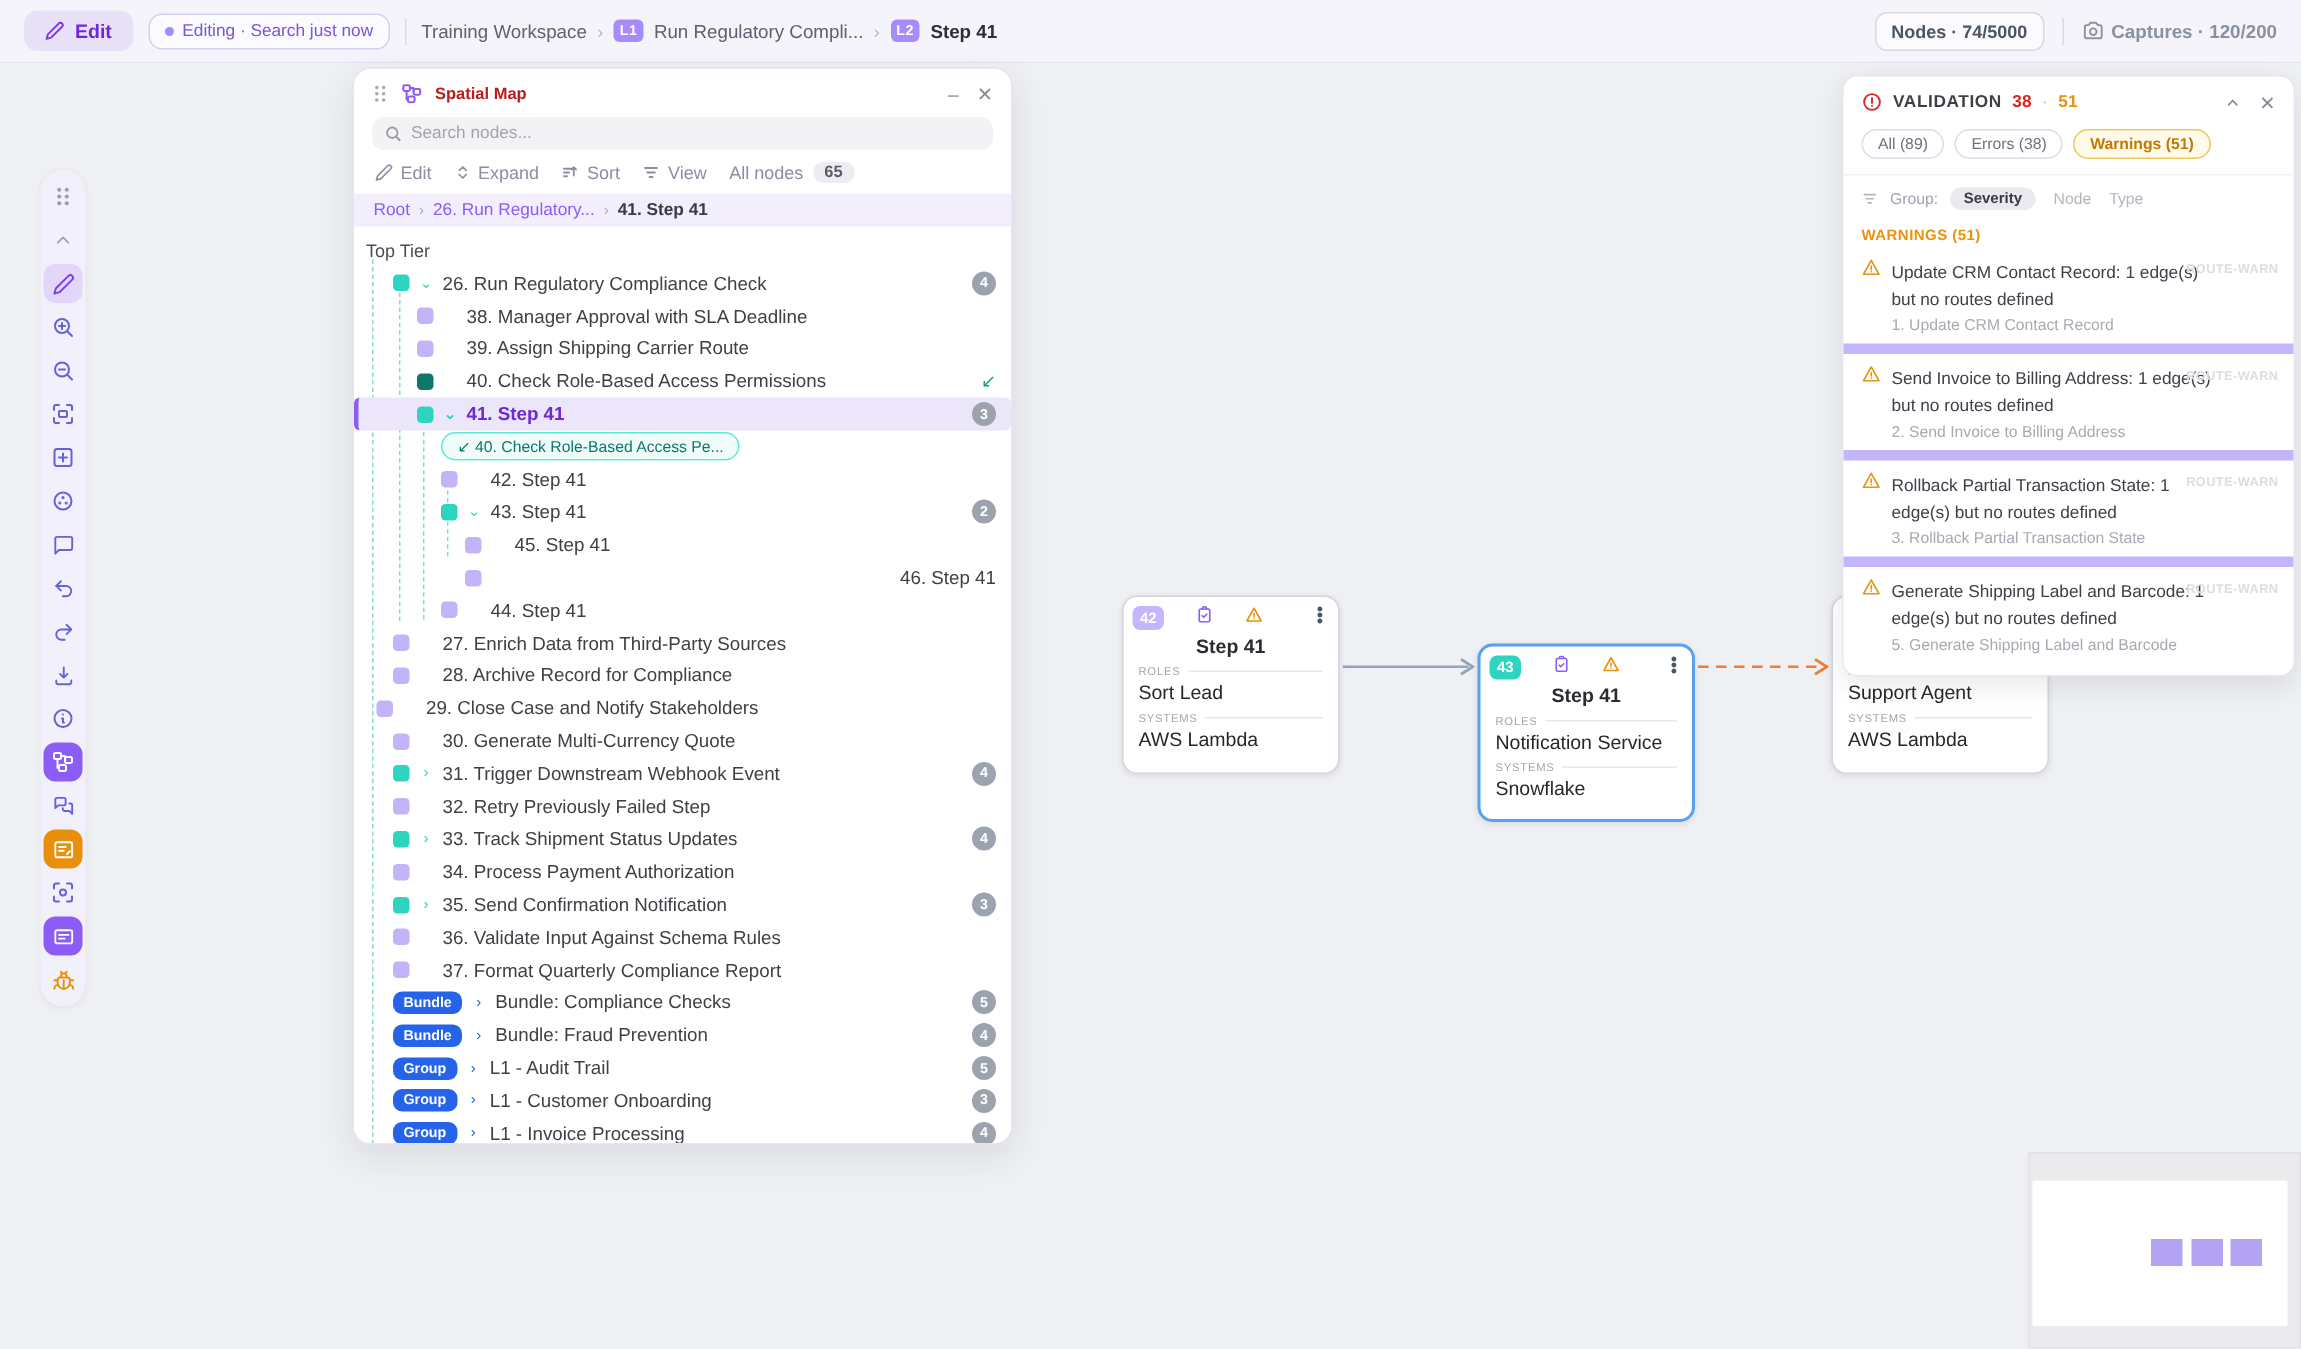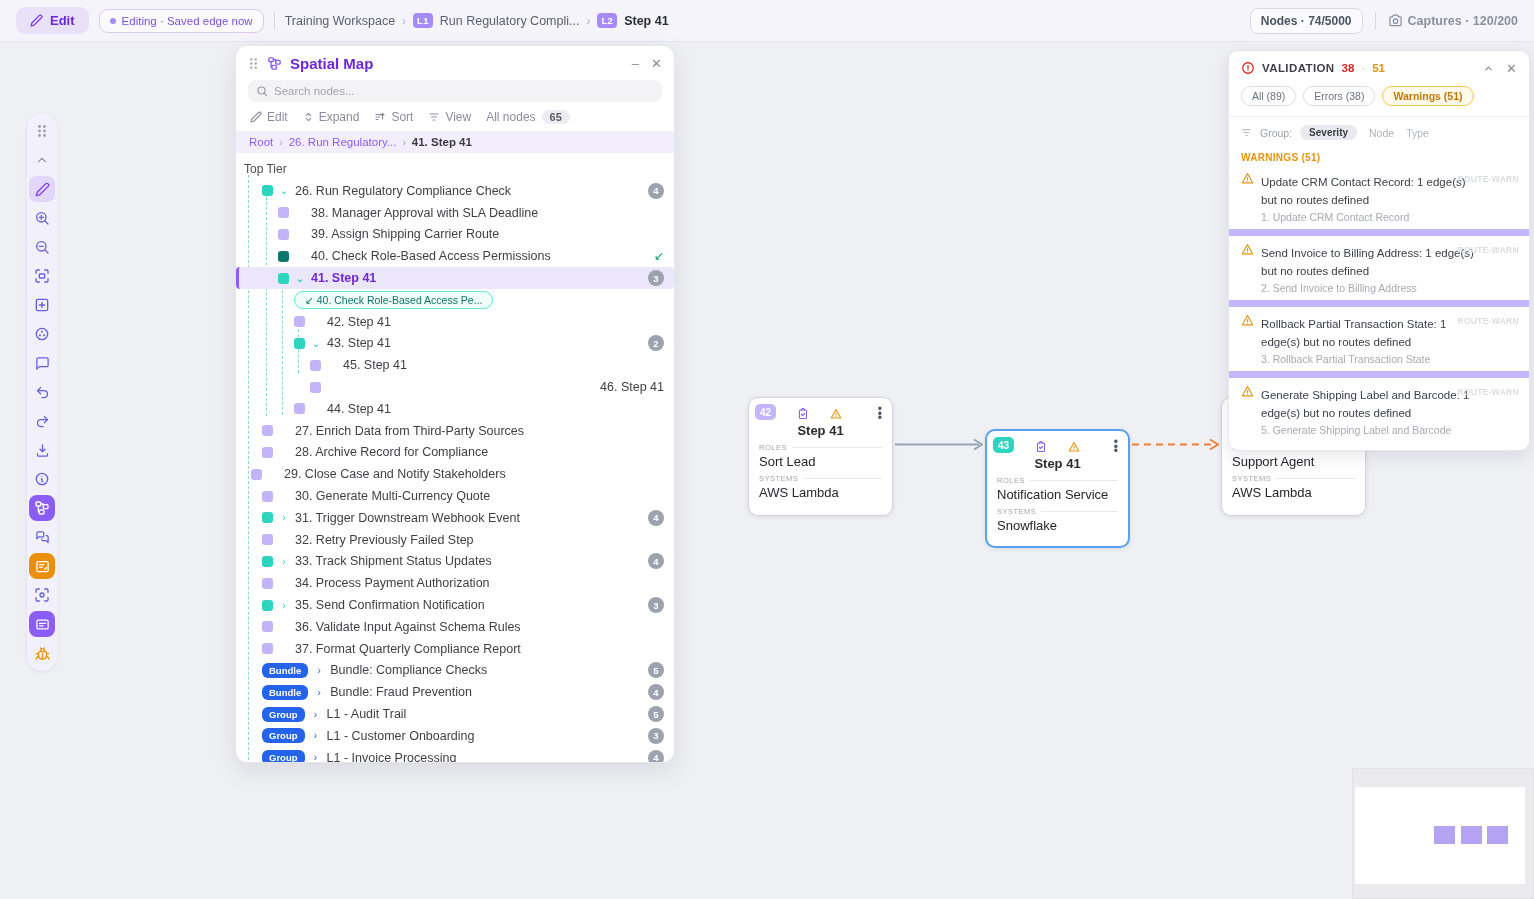--- a/index.html
+++ b/index.html
@@ -61,21 +61,21 @@
   .rail-btn.orange { color:#e8900c; }
 
   
   .smap {
     position:absolute; left:235px; top:45px; width:440px; height:718px;
     background:#fff; border:1px solid #e6e6ee; border-radius:12px;
     box-shadow:0 8px 24px rgba(40,35,80,.10); display:flex; flex-direction:column;
     overflow:hidden;
   }
   .smap-head { display:flex; align-items:center; gap:8px; padding:9px 12px 6px; }
-  .smap-title { font-size:15px; font-weight:bold; color:#6d28d9; }
+  .smap-title { font-size:11px; font-weight:bold; color:#b91c1c; }
   .smap-head .win-btns { margin-left:auto; display:flex; gap:12px; color:#8a8a96; }
   .win-btn { background:none; border:none; cursor:pointer; color:#8a8a96; font-size:13px; line-height:1; }
   .smap-search {
     margin:2px 12px 6px; background:#f3f3f6; border-radius:8px; height:22px;
     display:flex; align-items:center; gap:6px; padding:0 8px;
   }
   .smap-search input {
     border:none; background:transparent; outline:none; font-size:11.5px;
     color:#52525b; width:100%; font-family:"Liberation Sans",sans-serif;
   }
@@ -152,21 +152,21 @@
   .wtag { position:absolute; right:10px; top:9px; font-size:8.5px; font-weight:bold; color:#dcdde2; letter-spacing:.3px; }
 
   
   .canvas { position:absolute; inset:0; }
   .node-card {
     position:absolute; width:145px; height:119px; background:#fff;
     border:1.5px solid #d4d5dd; border-radius:10px; padding:6px 10px 8px;
     box-shadow:0 1px 4px rgba(30,30,60,.10);
   }
   .node-card.selected { border:2px solid #58a0f0;margin-top:32px; }
-  .node-head { display:flex; align-items:flex-end; gap:21px; }
+  .node-head { display:flex; align-items:flex-start; gap:21px; }
   .nid {
     min-width:21px; height:16px; border-radius:5px; color:#fff; font-size:10px;
     font-weight:bold; display:flex; align-items:center; justify-content:center;
     margin-left:-4px; padding:0 3px;
   }
   .nid.purple { background:#c4b5fd; } .nid.teal { background:#2dd4bf; }
   .kebab { margin-left:auto; background:none; border:none; cursor:pointer; color:#4b5563; font-size:12px; letter-spacing:0; line-height:.35; }
   .ntitle { text-align:center; font-size:13px; font-weight:bold; color:#2b2b31; margin:3px 0 5px; }
   .nlabel { display:flex; align-items:center; gap:5px; }
   .nlabel span { font-size:7.5px; color:#a3a5ae; letter-spacing:.5px; }
@@ -189,21 +189,21 @@
   <button class="edit-btn">
     <span>
         <svg width="13" height="13" viewBox="0 0 24 24" fill="none" stroke="#7c3aed" stroke-width="2.4" stroke-linecap="round" stroke-linejoin="round">
           <path d="M17 3a2.8 2.8 0 1 1 4 4L7.5 20.5 2 22l1.5-5.5Z"></path>
         </svg>
       </span>
     <span>Edit</span>
   </button>
   <div class="status-pill">
     <span class="status-dot"></span>
-    <span>Editing · Saved edge now</span>
+    <span>Editing · Search just now</span>
   </div>
   <div class="vdiv"></div>
   <div class="crumbs">
     <span>Training Workspace</span>
     <span class="crumb-sep">›</span>
     <span class="lvl-badge">L1</span>
     <span>Run Regulatory Compli...</span>
     <span class="crumb-sep">›</span>
     <span class="lvl-badge">L2</span>
     <span class="crumb-last">Step 41</span>

